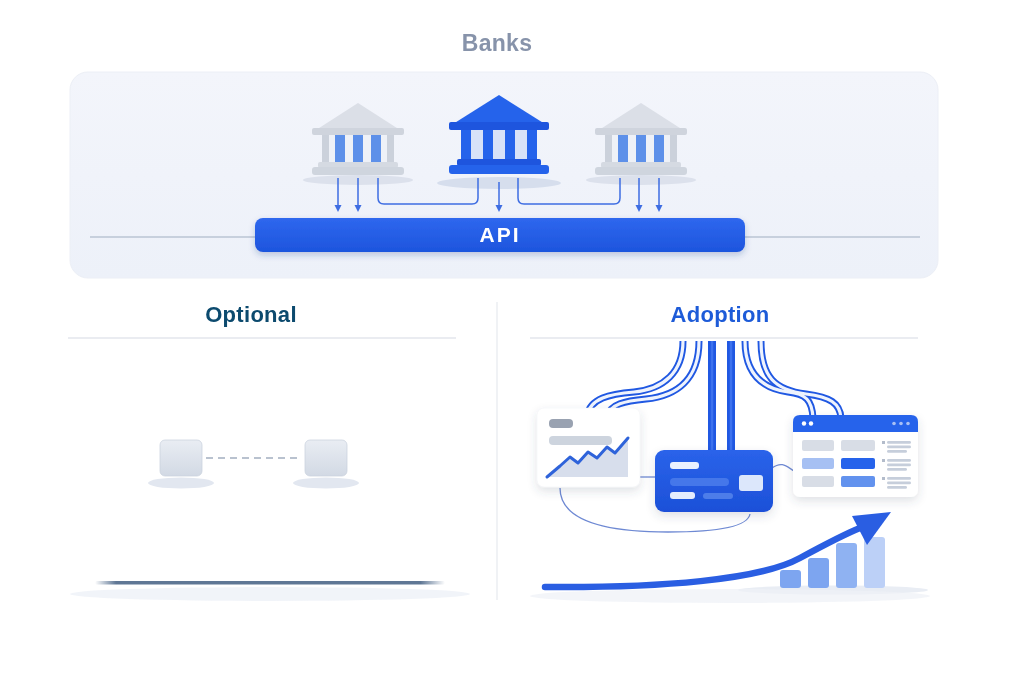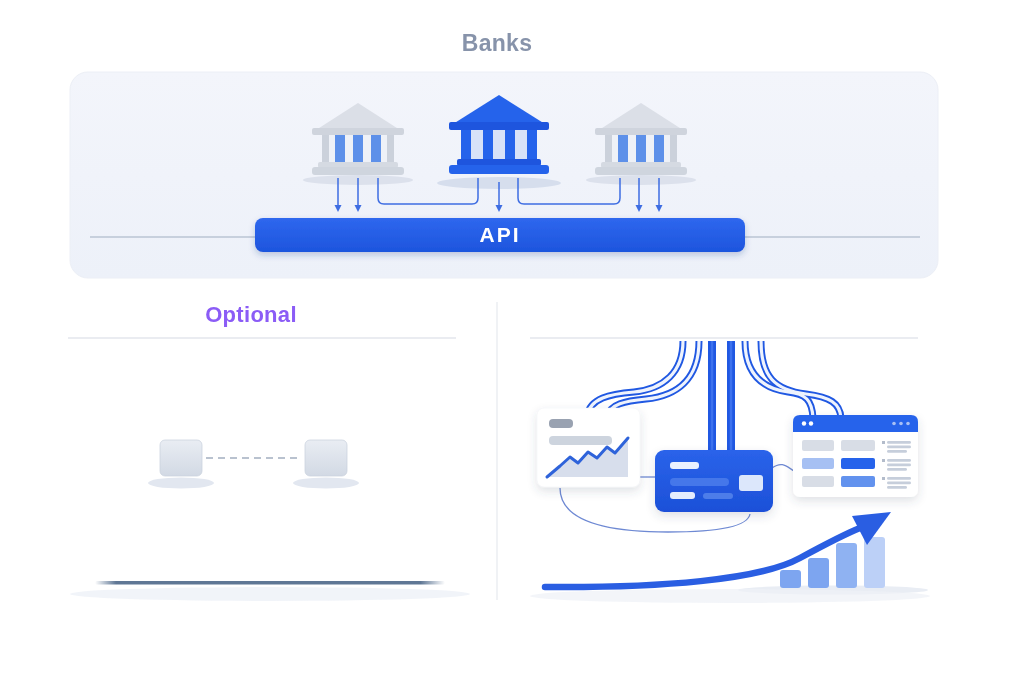--- a/index.html
+++ b/index.html
@@ -6,21 +6,21 @@
   #canvas{
     position:relative;width:1024px;height:683px;overflow:hidden;
     background:#ffffff;
     font-family:"Liberation Sans", sans-serif;
   }
   .abs{position:absolute;}
   .title{
     font-weight:bold;text-align:center;letter-spacing:.3px;
   }
   #banks-title{left:0;top:30px;width:994px;font-size:23px;color:#8793aa;}
-  #optional-title{left:66px;top:302px;width:370px;font-size:22px;color:#8b5cf6;}
+  #optional-title{left:66px;top:302px;width:370px;font-size:22px;color:#0c4a6e;}
   #adoption-title{left:535px;top:302px;width:370px;font-size:22px;color:#1d5bd8;}
   #api-label{
     left:255px;top:223px;width:490px;text-align:center;
     font-size:21px;font-weight:bold;color:#ffffff;letter-spacing:2px;
   }
   svg{display:block;}
 </style>
 </head>
 <body>
 
@@ -229,14 +229,15 @@
         <path d="M545,587 C660,588 760,580 800,558 C824,545 845,534 860,528" fill="none" stroke="#2a5ee2" stroke-width="6.5" stroke-linecap="round"></path>
         <polygon points="891,512 867,545 852,516" fill="#2a5ee2"></polygon>
       </g>
       <ellipse cx="730" cy="596" rx="200" ry="7" fill="#eef1f7" opacity="0.7"></ellipse>
     </g>
   </svg>
 
   <div id="api-label" class="abs">API</div>
   <div id="banks-title" class="abs title">Banks</div>
   <div id="optional-title" class="abs title">Optional</div>
+  <div id="adoption-title" class="abs title">Adoption</div>
 
 </div>
 
 </body></html>

